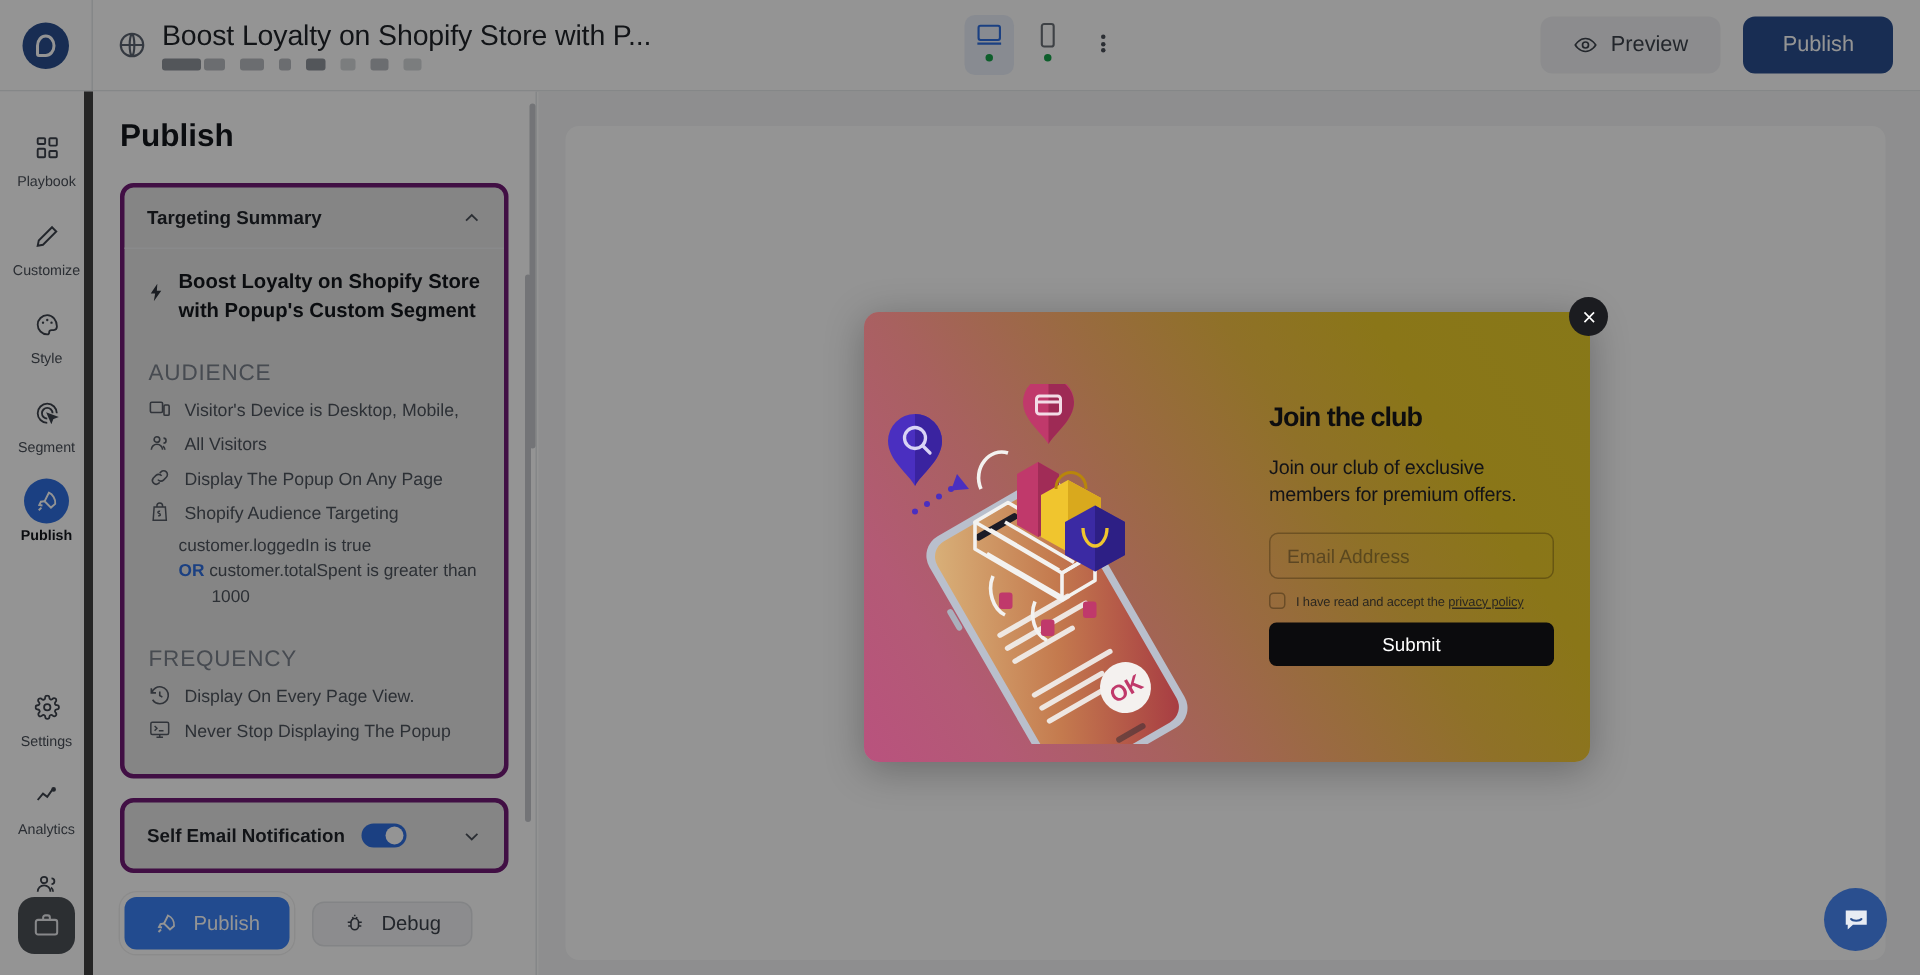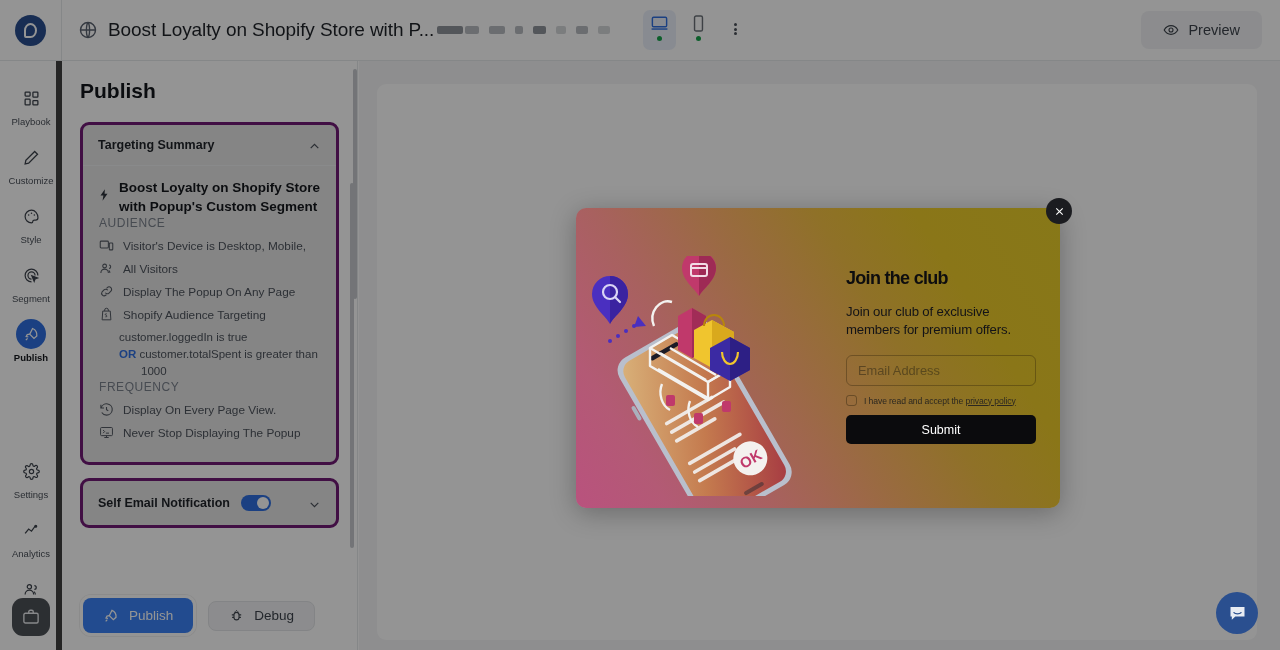--- a/index.html
+++ b/index.html
@@ -41,21 +41,21 @@
     width: 13px; height: 15px;
     border: 2.5px solid #ffffff; border-radius: 50% 50% 50% 2px;
     background: transparent;
   }
 
   #title-block {
     display: flex; align-items: center; gap: 10px;
     margin-left: 16px;
   }
   .globe-icon { width: 20px; height: 20px; color: #5b6370; flex: none; }
-  #title-texts { display: flex; flex-direction: row; gap: 3px; }
+  #title-texts { display: flex; flex-direction: column; gap: 3px; }
   #page-title {
     font-size: 19px; font-weight: 400; color: #1f2329;
     letter-spacing: -0.1px; line-height: 22px;
   }
   #title-skeleton { display: flex; gap: 10px; align-items: center; }
   .sk { height: 8px; border-radius: 2px; background: #b9bcc1; }
   .sk.d { background: #8f949b; }
 
   #device-toggles {
     position: absolute; left: 643px; top: 10px;
@@ -71,21 +71,21 @@
   .dev-btn svg { width: 19px; height: 19px; }
   .dot { width: 5px; height: 5px; border-radius: 50%; background: #17a34a; }
   #kebab-btn {
     width: 28px; height: 34px; display: flex; align-items: center;
     justify-content: center; cursor: pointer; margin-top: 2px;
   }
   .kdot { width: 3px; height: 3px; border-radius: 50%; background: #4a5059; margin: 1.5px 0; }
 
   #topbar-right {
     position: absolute; right: 18px; top: 11px;
-    display: flex; align-items: center; gap: 15px; flex-direction: column;
+    display: flex; align-items: center; gap: 15px;
   }
   #preview-btn {
     height: 38px; padding: 0 22px; border-radius: 8px;
     background: #f1f2f4; border: none;
     display: flex; align-items: center; gap: 9px;
     font-size: 14.5px; color: #3d434c; cursor: pointer;
     font-family: inherit;
   }
   #preview-btn svg { width: 16px; height: 16px; }
   #publish-top-btn {
@@ -150,22 +150,22 @@
 
   #summary-name-row { display: flex; gap: 8px; align-items: flex-start; }
   #bolt-icn {
     width: 14px; height: 14px; flex: none; margin-top: 10px; color: #2e333b;
   }
   #summary-name {
     font-size: 13.5px; font-weight: bold; color: #14171c;
     line-height: 19px; max-width: 205px;
   }
   .sec-label {
-    font-size: 12px; color: #7a818c; letter-spacing: 0.55px;
-    margin: 0 0 4px 2px;
+    font-size: 15px; color: #7a818c; letter-spacing: 0.55px;
+    margin: 24px 0 4px 2px;
   }
   .rule {
     display: flex; align-items: center; gap: 9px;
     padding: 3.5px 0 3.5px 2px;
   }
   .rule-icn { width: 15px; height: 15px; flex: none; color: #555b64; }
   .rule-txt { font-size: 11.8px; color: #4d535c; line-height: 16px; }
   #shopify-conditions {
     margin: 3px 0 0 22px; font-size: 11.5px; color: #4d535c; line-height: 17px;
   }

